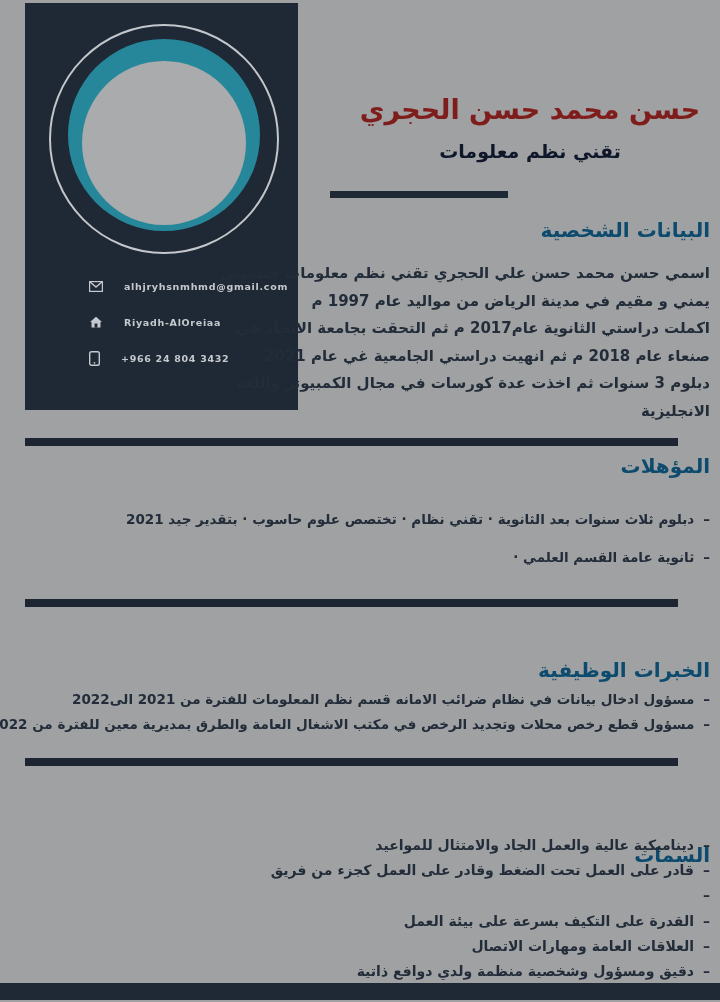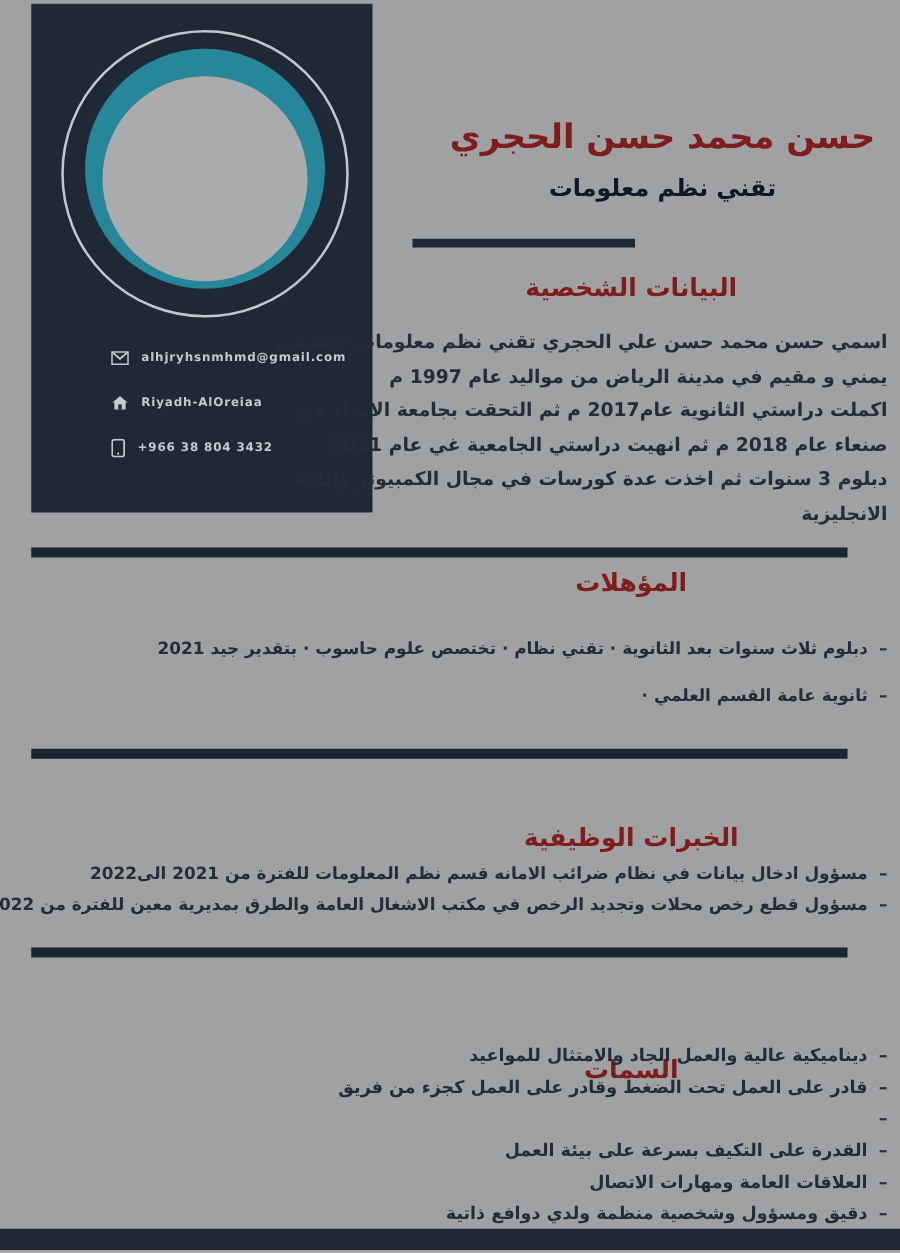--- a/index.html
+++ b/index.html
@@ -5,37 +5,37 @@
   * { margin:0; padding:0; box-sizing:border-box; }
   html,body { width:720px; }
   body { font-family:"DejaVu Sans", sans-serif; }
   .page { position:relative; width:720px; height:1002px; background:#a0a1a2; overflow:hidden; }
 
   
   .sidebar { position:absolute; left:25px; top:3px; width:273px; height:407px; background:#1f2935; }
   .c-outer { position:absolute; left:24px; top:21px; width:230px; height:230px; border-radius:50%; border:2px solid #c3c6ca; }
   .c-teal  { position:absolute; left:43px; top:36px; width:192px; height:192px; border-radius:50%; background:#27879a; }
   .c-inner { position:absolute; left:57px; top:58px; width:164px; height:164px; border-radius:50%; background:#a9abad; }
-  .contact-row { position:absolute; left:64px; display:flex; align-items:center; gap:10px; }
+  .contact-row { position:absolute; left:64px; display:flex; align-items:center; gap:21px; }
   .contact-row svg { flex:0 0 auto; }
   .contact-label { color:#c5c9ce; font-size:9.5px; font-weight:bold; letter-spacing:0.7px; white-space:nowrap; }
   .row-email { top:278px; }
   .row-home  { top:313px; }
   .row-phone { top:348px; }
 
   
   .name { position:absolute; left:340px; top:94px; width:380px; text-align:center; direction:rtl;
           color:#7f1d1d; font-size:27px; font-weight:bold; }
   .subtitle { position:absolute; left:340px; top:140px; width:380px; text-align:center; direction:rtl;
           color:#0f172a; font-size:19px; font-weight:bold; }
   .subtitle-bar { position:absolute; left:330px; top:191px; width:178px; height:7px; background:#1f2935; }
 
   
-  .sec-heading { position:absolute; left:300px; width:410px; text-align:center; direction:rtl;
-          color:#7f1d1d; font-size:20px; font-weight:bold; }
+  .sec-heading { position:absolute; left:300px; width:410px; text-align:right; direction:rtl;
+          color:#0c4a6e; font-size:20px; font-weight:bold; }
   .h-personal { top:218px; }
   .h-quals    { top:454px; }
   .h-exp      { top:658px; }
   .h-traits   { top:843px; }
 
   .para { position:absolute; left:300px; top:260px; width:410px; direction:rtl; text-align:right; }
   .pline { color:#232d3a; font-size:15px; font-weight:bold; line-height:27.5px; white-space:nowrap; }
 
   .blist { position:absolute; right:10px; list-style:none; direction:rtl; text-align:right; }
   .blist li { display:flex; gap:9px; align-items:flex-start; color:#232d3a; font-weight:bold; }
@@ -80,21 +80,21 @@
         <rect x="5.6" y="7.5" width="2.8" height="4" fill="#1f2935"></rect>
       </svg>
       <span class="contact-label">Riyadh-AlOreiaa</span>
     </div>
 
     <div class="contact-row row-phone">
       <svg width="11" height="15" viewBox="0 0 11 15">
         <rect x="0.7" y="0.7" width="9.6" height="13.6" rx="1.8" fill="none" stroke="#c5c9ce" stroke-width="1.4"></rect>
         <circle cx="5.5" cy="11.8" r="0.9" fill="#c5c9ce"></circle>
       </svg>
-      <span class="contact-label">+966 38 804 3432</span>
+      <span class="contact-label">+966 24 804 3432</span>
     </div>
   </div>
 
   <h1 class="name">حسن محمد حسن الحجري</h1>
   <div class="subtitle">تقني نظم معلومات</div>
   <div class="subtitle-bar"></div>
 
   <h2 class="sec-heading h-personal">البيانات الشخصية</h2>
   <div class="para">
 

